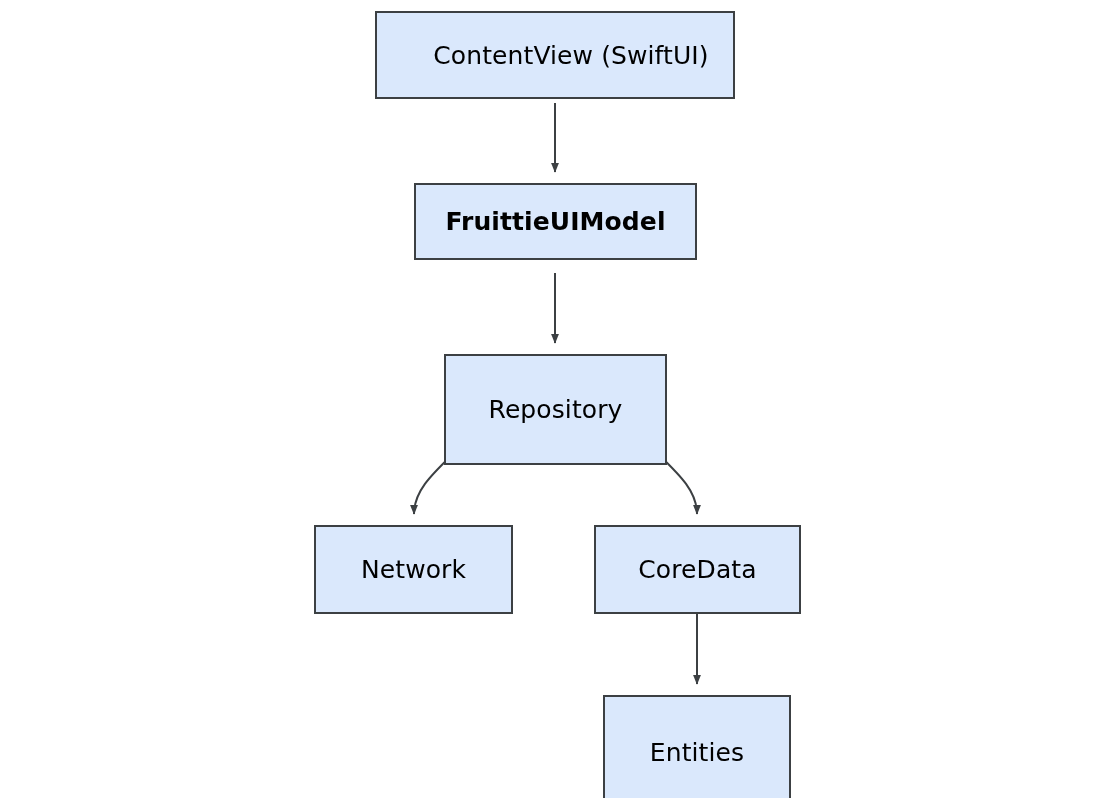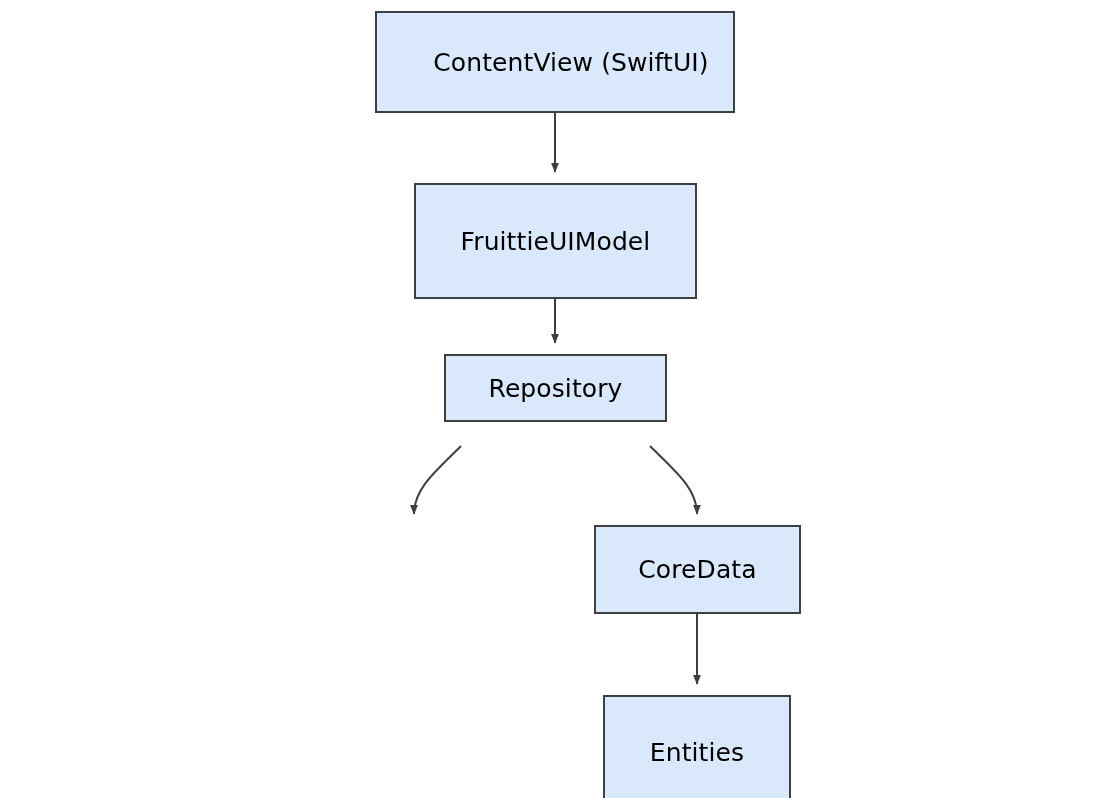--- a/index.html
+++ b/index.html
@@ -33,23 +33,23 @@
     justify-content: center;
   }
   .node-label {
     font-size: 25px;
     line-height: 1;
     color: #000000;
     letter-spacing: 0.1px;
     white-space: nowrap;
     text-align: center;
   }
-  #node-contentview { left: 375px; top: 11px;  width: 360px; height: 102px; padding-left: 32px; }
-  #node-uimodel     { left: 414px; top: 183px; width: 283px; height: 116px; }
-  #node-repository  { left: 444px; top: 354px; width: 223px; height: 68px; }
+  #node-contentview { left: 375px; top: 11px;  width: 360px; height: 88px; padding-left: 32px; }
+  #node-uimodel     { left: 414px; top: 183px; width: 283px; height: 77px; font-weight: bold; }
+  #node-repository  { left: 444px; top: 354px; width: 223px; height: 111px; }
   #node-network     { left: 314px; top: 525px; width: 199px; height: 89px; }
   #node-coredata    { left: 594px; top: 525px; width: 207px; height: 89px; justify-content: center; }
   #node-entities    { left: 603px; top: 695px; width: 188px; height: 114px; }
 </style>
 </head>
 <body>
 
 <div id="canvas">
 
   <svg id="edge-layer" viewBox="0 0 1116 798" width="1116" height="798" xmlns="http://www.w3.org/2000/svg">
@@ -75,20 +75,23 @@
   </div>
 
   <div class="node" id="node-uimodel">
     <span class="node-label">FruittieUIModel</span>
   </div>
 
   <div class="node" id="node-repository">
     <span class="node-label">Repository</span>
   </div>
 
+  <div class="node" id="node-network">
+    <span class="node-label">Network</span>
+  </div>
 
   <div class="node" id="node-coredata">
     <span class="node-label">CoreData</span>
   </div>
 
   <div class="node" id="node-entities">
     <span class="node-label">Entities</span>
   </div>
 
 </div>

